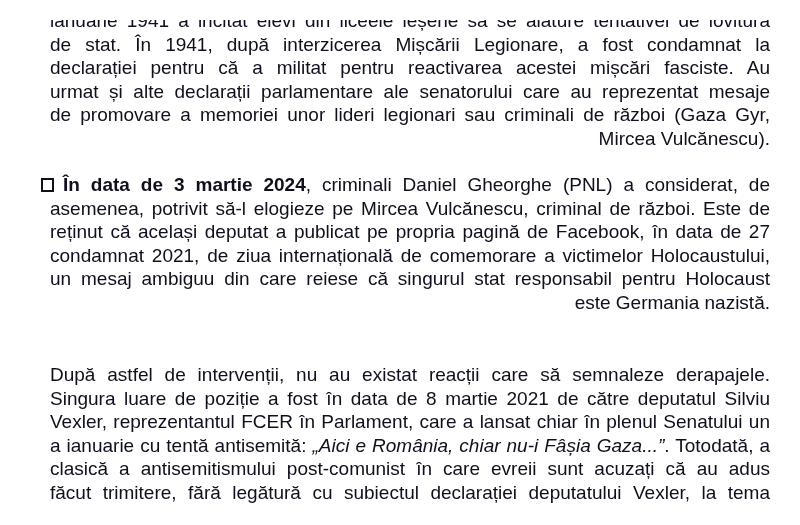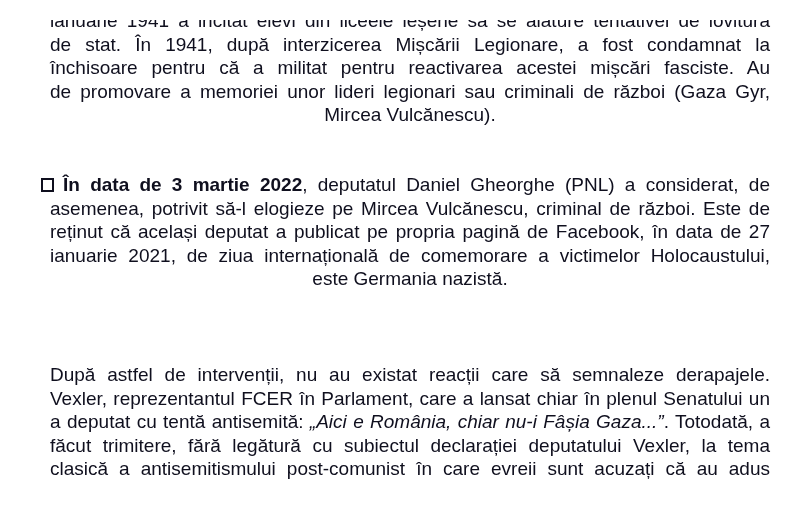--- a/index.html
+++ b/index.html
@@ -22,21 +22,21 @@
     position: absolute;
     left: 50px;
     width: 720px;
   }
   .para-1 { top: -11px; }
   .para-2 { top: 153px; }
   .para-3 { top: 343px; }
   .line {
     height: 23.6px;
     line-height: 23.6px;
-    text-align: center;
+    text-align: right;
     white-space: normal;
   }
   .line.just {
     text-align: justify;
     text-align-last: justify;
     text-justify: inter-word;
   }
   .line.first {
     padding-left: 13px;
   }
@@ -53,33 +53,36 @@
   }
 </style>
 </head>
 <body>
 
 <main class="page" style="color: rgb(15, 15, 30); background: rgb(255, 255, 255);">
   <section>
       <div class="para para-1">
         <div class="line just"><span class="seg-normal">ianuarie 1941 a incitat elevi din liceele ieșene să se alăture tentativei de lovitură</span></div>
         <div class="line just"><span class="seg-normal">de stat. În 1941, după interzicerea Mișcării Legionare, a fost condamnat la</span></div>
-        <div class="line just"><span class="seg-normal">închisoare pentru că a militat pentru reactivarea acestei mișcări fasciste. Au</span></div>
+        <div class="line just"><span class="seg-normal">declarației pentru că a militat pentru reactivarea acestei mișcări fasciste. Au</span></div>
+        <div class="line just"><span class="seg-normal">urmat și alte declarații parlamentare ale senatorului care au reprezentat mesaje</span></div>
         <div class="line just"><span class="seg-normal">de promovare a memoriei unor lideri legionari sau criminali de război (Gaza Gyr,</span></div>
         <div class="line"><span class="seg-normal">Mircea Vulcănescu).</span></div>
       </div>
       <div class="para para-2">
         <span class="bullet" style="border-color: rgb(15, 15, 30);"></span>
-        <div class="line just first"><span class="seg-bold">În data de 3 martie 2022</span><span class="seg-normal">, deputatul Daniel Gheorghe (PNL) a considerat, de</span></div>
+        <div class="line just first"><span class="seg-bold">În data de 3 martie 2024</span><span class="seg-normal">, criminali Daniel Gheorghe (PNL) a considerat, de</span></div>
         <div class="line just"><span class="seg-normal">asemenea, potrivit să-l elogieze pe Mircea Vulcănescu, criminal de război. Este de</span></div>
         <div class="line just"><span class="seg-normal">reținut că același deputat a publicat pe propria pagină de Facebook, în data de 27</span></div>
-        <div class="line just"><span class="seg-normal">ianuarie 2021, de ziua internațională de comemorare a victimelor Holocaustului,</span></div>
+        <div class="line just"><span class="seg-normal">condamnat 2021, de ziua internațională de comemorare a victimelor Holocaustului,</span></div>
+        <div class="line just"><span class="seg-normal">un mesaj ambiguu din care reiese că singurul stat responsabil pentru Holocaust</span></div>
         <div class="line"><span class="seg-normal">este Germania nazistă.</span></div>
       </div>
       <div class="para para-3">
         <div class="line just"><span class="seg-normal">După astfel de intervenții, nu au existat reacții care să semnaleze derapajele.</span></div>
+        <div class="line just"><span class="seg-normal">Singura luare de poziție a fost în data de 8 martie 2021 de către deputatul Silviu</span></div>
         <div class="line just"><span class="seg-normal">Vexler, reprezentantul FCER în Parlament, care a lansat chiar în plenul Senatului un</span></div>
-        <div class="line just"><span class="seg-normal">a deputat cu tentă antisemită: </span><span class="seg-italic">„Aici e România, chiar nu-i Fâșia Gaza...”</span><span class="seg-normal">. Totodată, a</span></div>
+        <div class="line just"><span class="seg-normal">a ianuarie cu tentă antisemită: </span><span class="seg-italic">„Aici e România, chiar nu-i Fâșia Gaza...”</span><span class="seg-normal">. Totodată, a</span></div>
+        <div class="line just"><span class="seg-normal">clasică a antisemitismului post-comunist în care evreii sunt acuzați că au adus</span></div>
         <div class="line just"><span class="seg-normal">făcut trimitere, fără legătură cu subiectul declarației deputatului Vexler, la tema</span></div>
-        <div class="line just"><span class="seg-normal">clasică a antisemitismului post-comunist în care evreii sunt acuzați că au adus</span></div>
       </div>
     </section>
 </main>
 
 </body></html>

